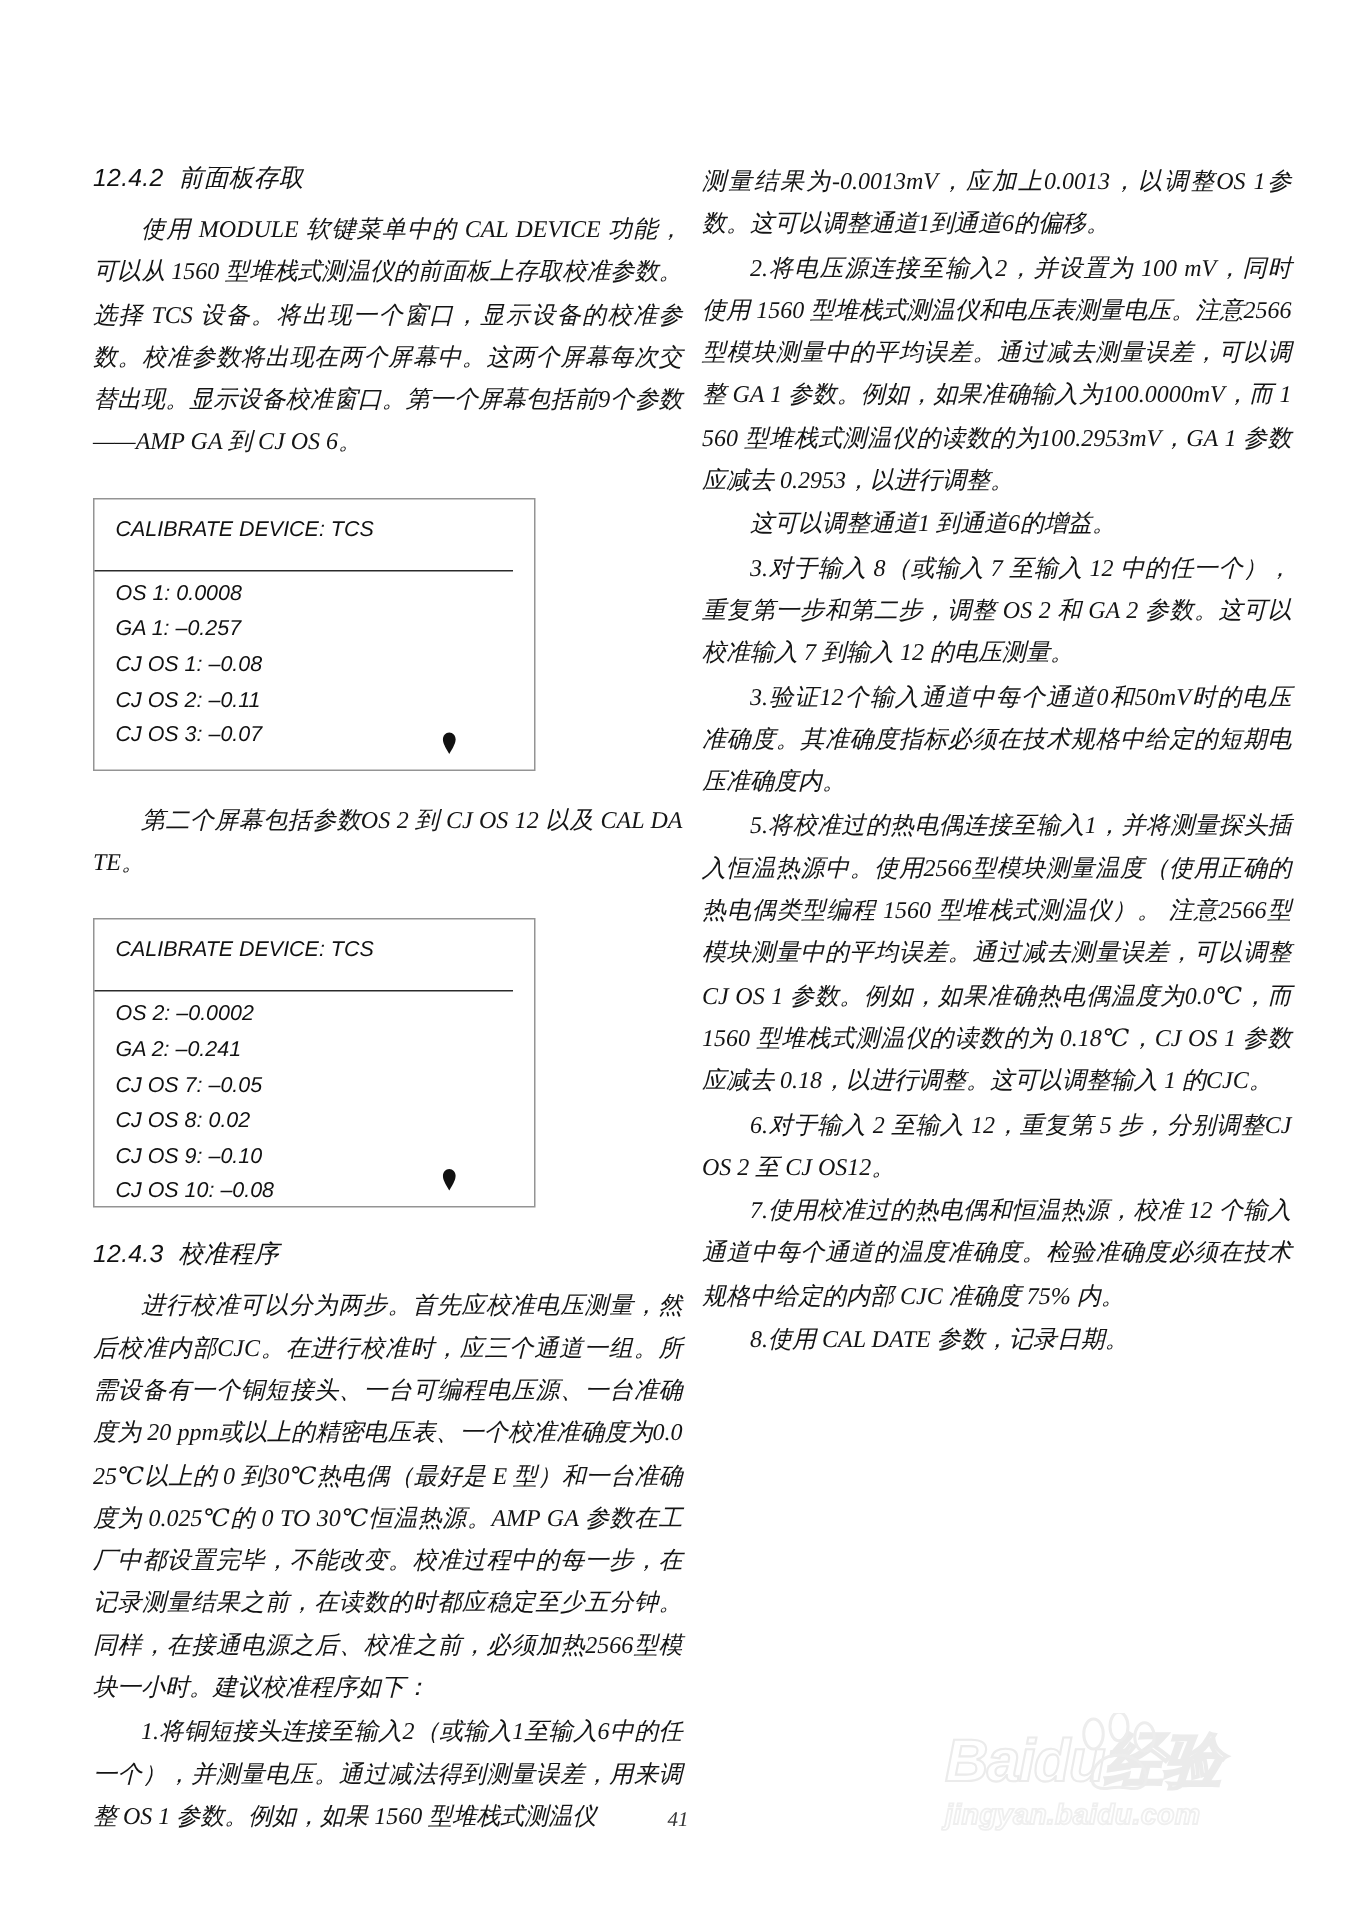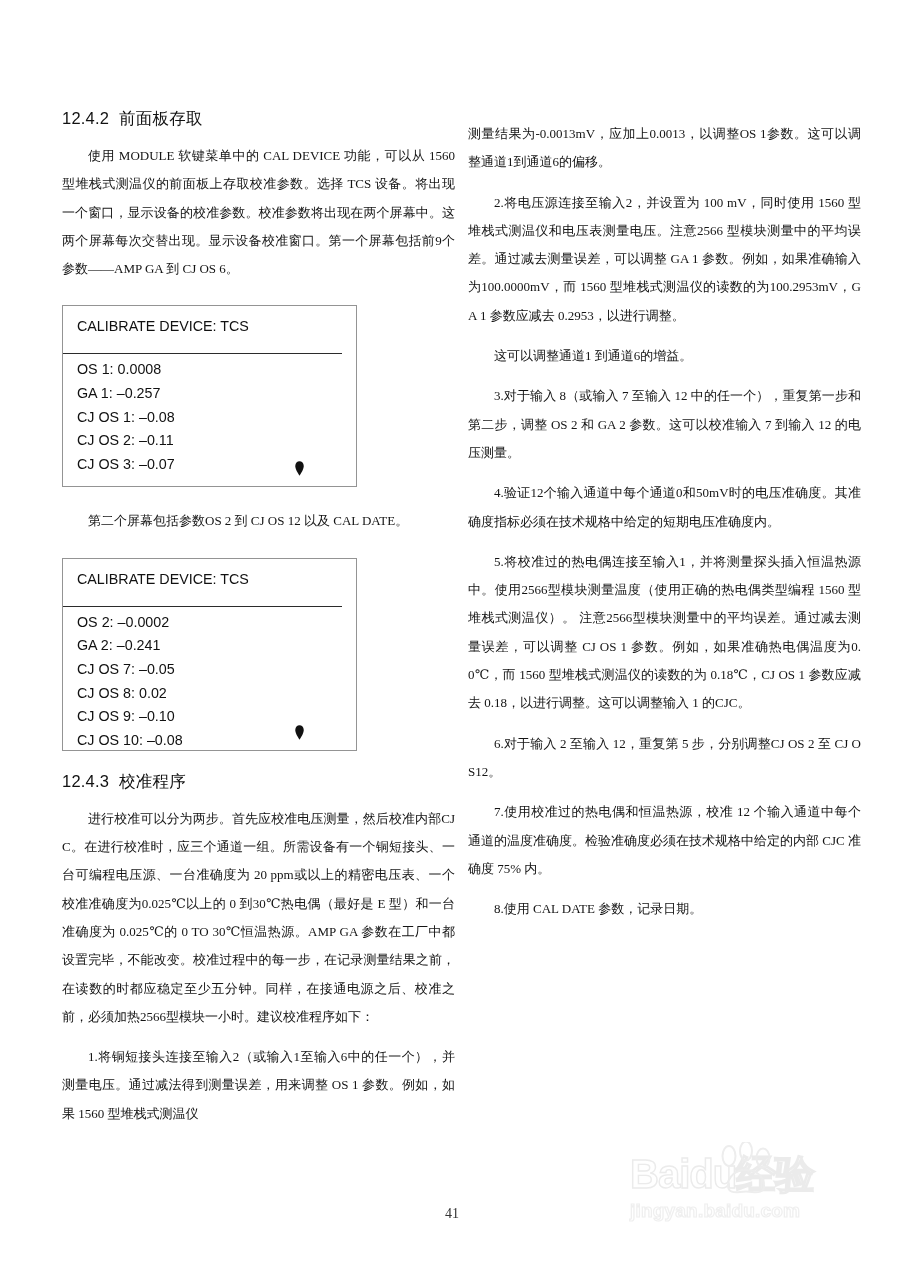--- a/index.html
+++ b/index.html
@@ -14,20 +14,21 @@
     font-family: "Liberation Serif", "DejaVu Serif", serif;
     color: #1a1a1a;
     overflow: hidden;
   }
 
   .page {
     position: absolute;
     inset: 0;
     width: 904px;
     height: 1280px;
+    font-style: italic;
   }
 
   
   .col {
     position: absolute;
     top: 108px;
     width: 393px;
   }
   .col-left  { left: 62px; }
   .col-right { left: 468px; }
@@ -39,22 +40,22 @@
     font-weight: 400;
     letter-spacing: 0.2px;
     margin: 0 0 10px 0;
     color: #111;
     white-space: nowrap;
   }
   .section-heading .num { margin-right: 10px; }
 
   
   p.para {
-    margin: 12px 0 1px 0;
-    font-size: 13px;
+    margin: 0 0 1px 0;
+    font-size: 16px;
     line-height: 28.3px;
     text-align: justify;
     text-justify: inter-ideograph;
     text-indent: 2em;
     word-break: break-all;
     color: #141414;
   }
   p.para.noindent { text-indent: 0; }
 
   
@@ -196,21 +197,21 @@
 
     <p class="para">进行校准可以分为两步。首先应校准电压测量，然后校准内部CJC。在进行校准时，应三个通道一组。所需设备有一个铜短接头、一台可编程电压源、一台准确度为 20 ppm或以上的精密电压表、一个校准准确度为0.025℃以上的 0 到30℃热电偶（最好是 E 型）和一台准确度为 0.025℃的 0 TO 30℃恒温热源。AMP GA 参数在工厂中都设置完毕，不能改变。校准过程中的每一步，在记录测量结果之前，在读数的时都应稳定至少五分钟。同样，在接通电源之后、校准之前，必须加热2566型模块一小时。建议校准程序如下：</p>
     <p class="para">1.将铜短接头连接至输入2（或输入1至输入6中的任一个），并测量电压。通过减法得到测量误差，用来调整 OS 1 参数。例如，如果 1560 型堆栈式测温仪</p>
   </div>
 
   <div class="col col-right">
     <p class="para noindent">测量结果为-0.0013mV，应加上0.0013，以调整OS 1参数。这可以调整通道1到通道6的偏移。</p>
     <p class="para">2.将电压源连接至输入2，并设置为 100 mV，同时使用 1560 型堆栈式测温仪和电压表测量电压。注意2566 型模块测量中的平均误差。通过减去测量误差，可以调整 GA 1 参数。例如，如果准确输入为100.0000mV，而 1560 型堆栈式测温仪的读数的为100.2953mV，GA 1 参数应减去 0.2953，以进行调整。</p>
     <p class="para">这可以调整通道1 到通道6的增益。</p>
     <p class="para">3.对于输入 8（或输入 7 至输入 12 中的任一个），重复第一步和第二步，调整 OS 2 和 GA 2 参数。这可以校准输入 7 到输入 12 的电压测量。</p>
-    <p class="para">4.验证12个输入通道中每个通道0和50mV时的电压准确度。其准确度指标必须在技术规格中给定的短期电压准确度内。</p>
+    <p class="para">3.验证12个输入通道中每个通道0和50mV时的电压准确度。其准确度指标必须在技术规格中给定的短期电压准确度内。</p>
     <p class="para">5.将校准过的热电偶连接至输入1，并将测量探头插入恒温热源中。使用2566型模块测量温度（使用正确的热电偶类型编程 1560 型堆栈式测温仪）。 注意2566型模块测量中的平均误差。通过减去测量误差，可以调整 CJ OS 1 参数。例如，如果准确热电偶温度为0.0℃，而 1560 型堆栈式测温仪的读数的为 0.18℃，CJ OS 1 参数应减去 0.18，以进行调整。这可以调整输入 1 的CJC。</p>
     <p class="para">6.对于输入 2 至输入 12，重复第 5 步，分别调整CJ OS 2 至 CJ OS12。</p>
     <p class="para">7.使用校准过的热电偶和恒温热源，校准 12 个输入通道中每个通道的温度准确度。检验准确度必须在技术规格中给定的内部 CJC 准确度 75% 内。</p>
     <p class="para">8.使用 CAL DATE 参数，记录日期。</p>
   </div>
 
   <div class="page-number">41</div>
 
   <div class="watermark">
     <svg class="wm-paw" viewBox="0 0 62 52">

